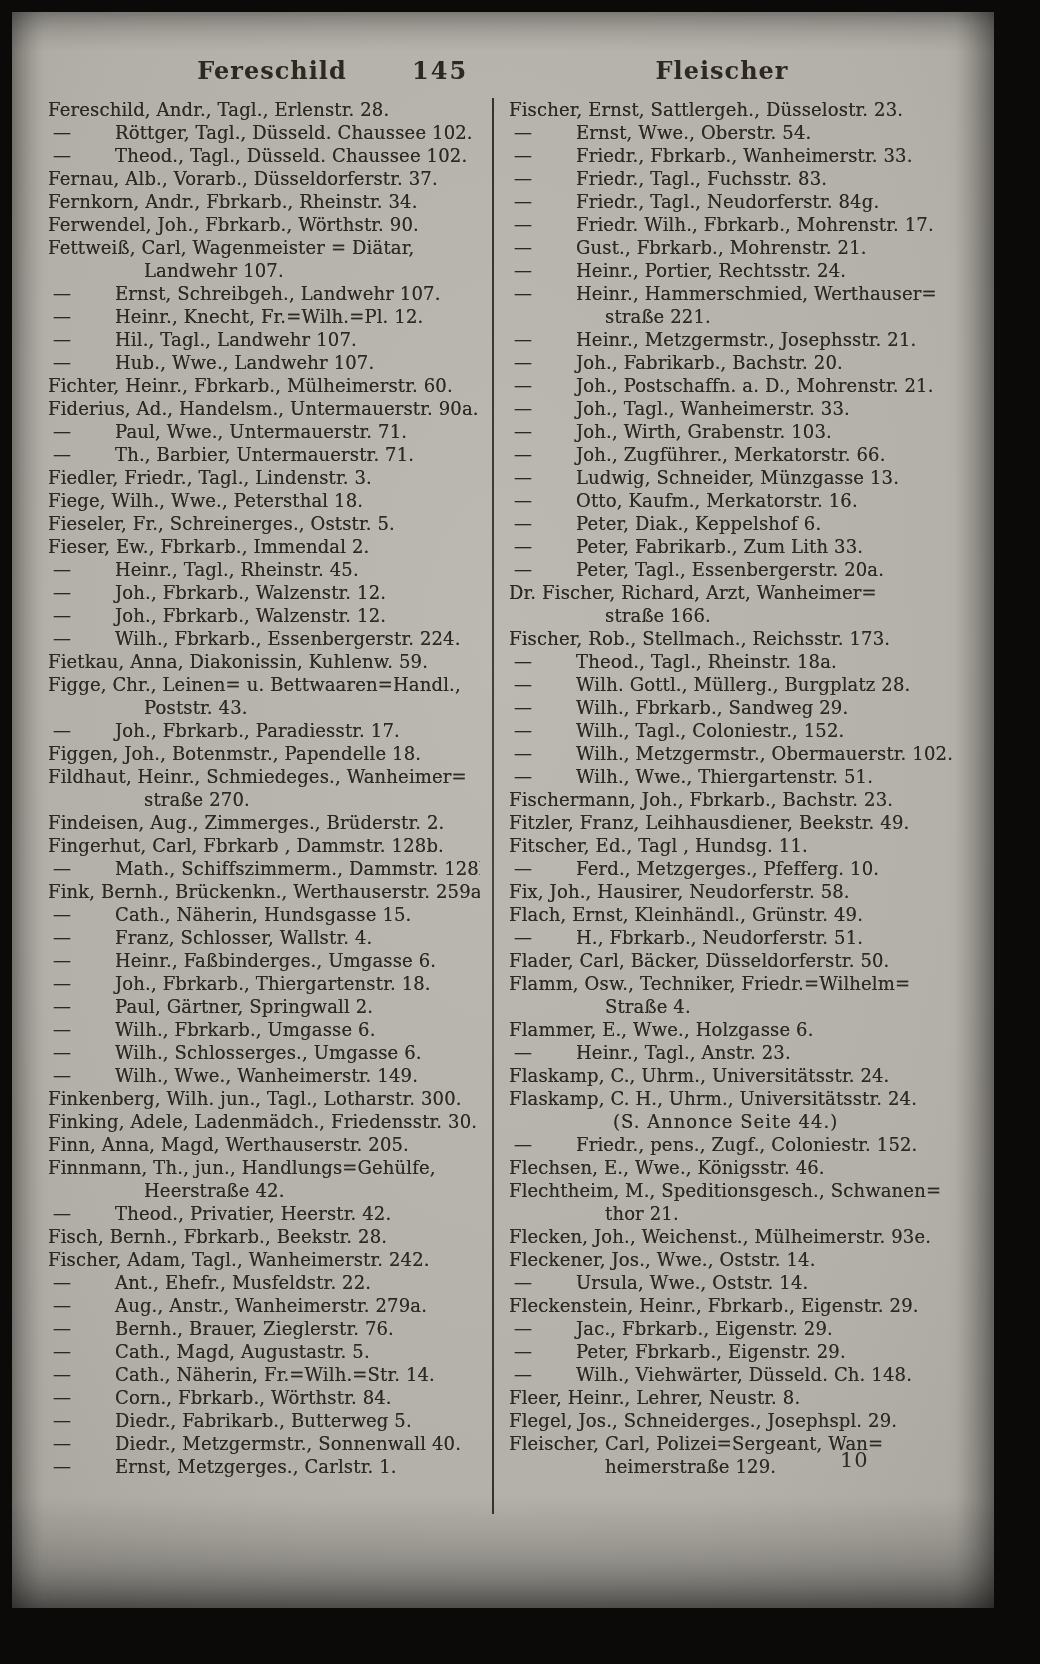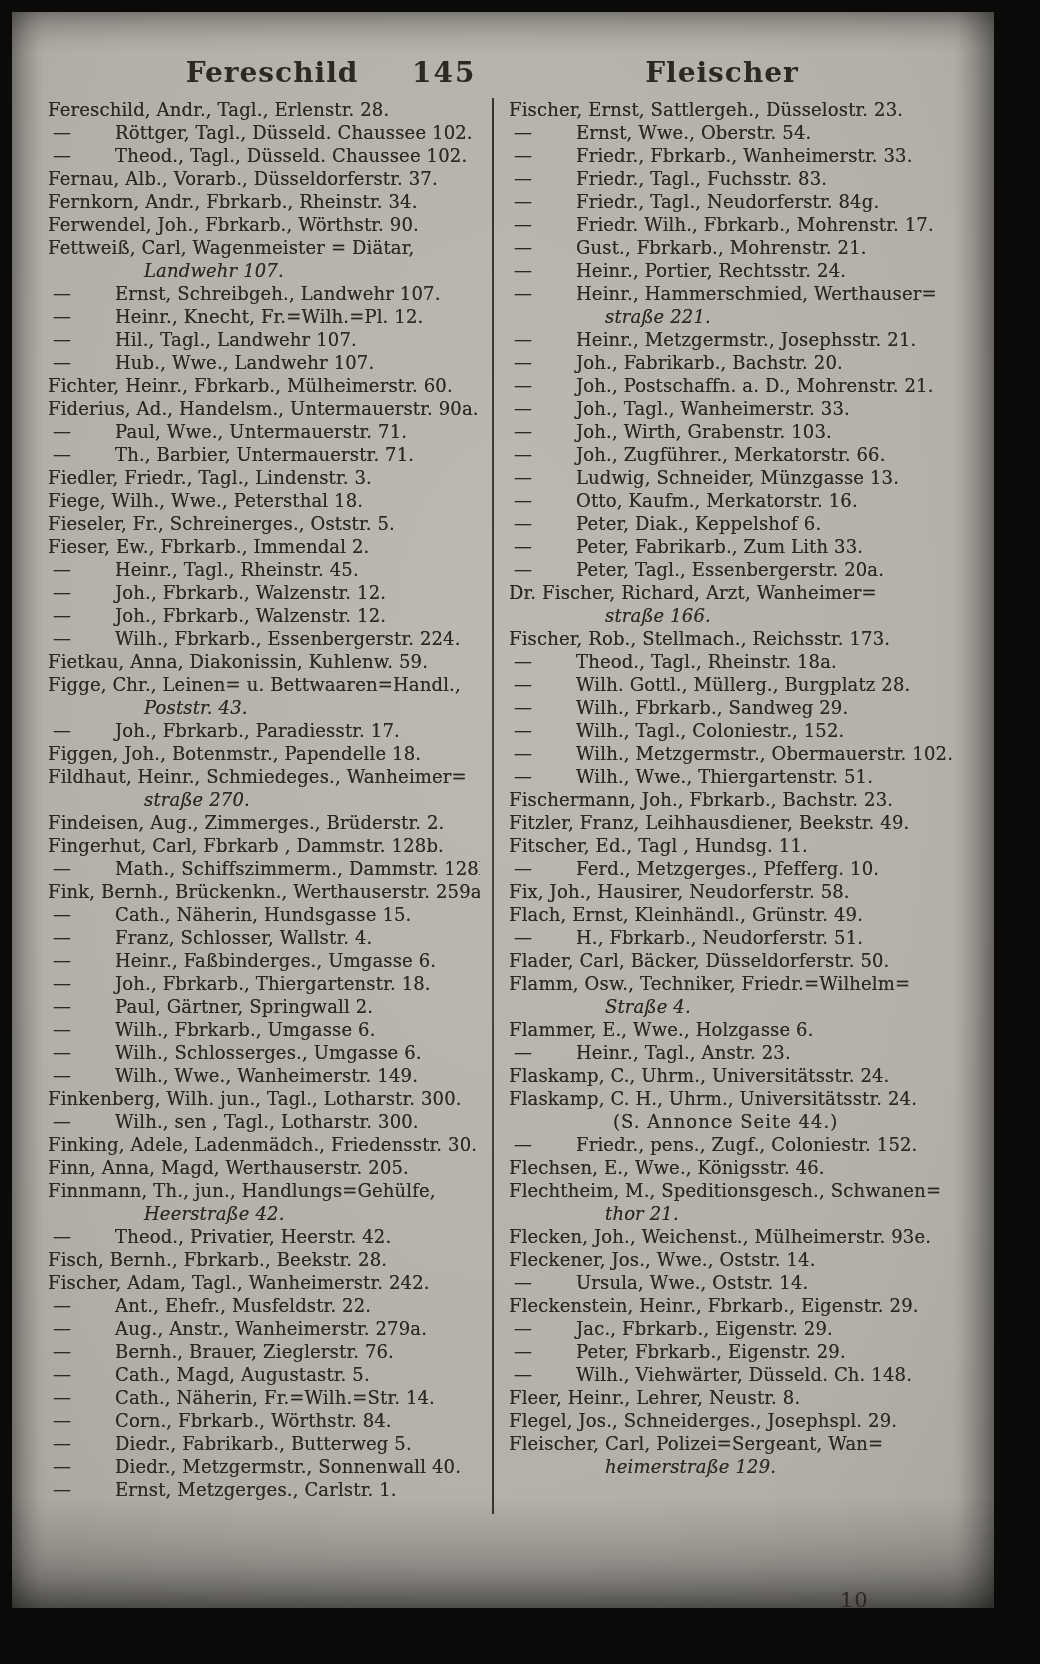--- a/index.html
+++ b/index.html
@@ -16,38 +16,38 @@
       linear-gradient(90deg, rgba(0,0,0,.16) 0%, rgba(0,0,0,0) 3%, rgba(0,0,0,0) 96%, rgba(0,0,0,.22) 100%),
       radial-gradient(ellipse at 50% 40%, #bcb9b2 0%, #b3b0a9 70%, #a8a59e 100%);
     box-shadow: inset 0 -34px 46px -24px rgba(0,0,0,.5),
                 inset -28px 0 40px -28px rgba(0,0,0,.42),
                 inset 26px 0 36px -30px rgba(0,0,0,.38),
                 inset 0 22px 30px -26px rgba(0,0,0,.32);
     color:#2d2820;
   }
   .running-header{
     position:absolute; top:44px; left:0; right:0; height:30px;
-    font-weight:bold; font-size:28px; letter-spacing:1px;
+    font-weight:bold; font-size:24px; letter-spacing:1px;
   }
   .running-header .head-left{position:absolute; left:105px; width:310px; text-align:center;}
   .running-header .head-num{position:absolute; left:400px; width:112px; text-align:left; letter-spacing:2px;}
   .running-header .head-right{position:absolute; left:555px; width:310px; text-align:center;}
   .columns{position:absolute; top:86px; left:36px; display:flex;}
   .col{width:432px;}
   .col.right-col{width:456px;}
   .divider{width:2px; height:1416px; background:linear-gradient(180deg,#35322c, #4a463f 60%, #35322c); margin-left:12px; margin-right:15px;}
   .line{
     font-size:18px; line-height:23px; white-space:nowrap; overflow:hidden;
     letter-spacing:.15px;
     text-shadow:0 0 .6px rgba(40,34,26,.65);
   }
-  .line.cont{padding-left:96px;font-style:italic;}
+  .line.cont{padding-left:96px;}
   .line.note{padding-left:104px; letter-spacing:1px;}
   .dashchar{display:inline-block; width:62px; padding-left:5px;}
-  .signature{position:absolute; top:1576px; left:828px; font-size:21px; letter-spacing:1px;}
+  .signature{position:absolute; top:1436px; left:828px; font-size:21px; letter-spacing:1px;}
 </style>
 </head>
 <body>
 
 <div class="paper">
   <div class="running-header">
     <span class="head-left">Fereschild</span>
     <span class="head-num">145</span>
     <span class="head-right">Fleischer</span>
   </div>
@@ -91,21 +91,20 @@
         <div class="line entry"><span>Fink, Bernh., Brückenkn., Werthauserstr. 259a.</span></div>
         <div class="line dash"><span class="dashchar">—</span><span>Cath., Näherin, Hundsgasse 15.</span></div>
         <div class="line dash"><span class="dashchar">—</span><span>Franz, Schlosser, Wallstr. 4.</span></div>
         <div class="line dash"><span class="dashchar">—</span><span>Heinr., Faßbinderges., Umgasse 6.</span></div>
         <div class="line dash"><span class="dashchar">—</span><span>Joh., Fbrkarb., Thiergartenstr. 18.</span></div>
         <div class="line dash"><span class="dashchar">—</span><span>Paul, Gärtner, Springwall 2.</span></div>
         <div class="line dash"><span class="dashchar">—</span><span>Wilh., Fbrkarb., Umgasse 6.</span></div>
         <div class="line dash"><span class="dashchar">—</span><span>Wilh., Schlosserges., Umgasse 6.</span></div>
         <div class="line dash"><span class="dashchar">—</span><span>Wilh., Wwe., Wanheimerstr. 149.</span></div>
         <div class="line entry"><span>Finkenberg, Wilh. jun., Tagl., Lotharstr. 300.</span></div>
-        <div class="line dash"><span class="dashchar">—</span><span>Wilh., sen , Tagl., Lotharstr. 300.</span></div>
         <div class="line entry"><span>Finking, Adele, Ladenmädch., Friedensstr. 30.</span></div>
         <div class="line entry"><span>Finn, Anna, Magd, Werthauserstr. 205.</span></div>
         <div class="line entry"><span>Finnmann, Th., jun., Handlungs=Gehülfe,</span></div>
         <div class="line cont"><span>Heerstraße 42.</span></div>
         <div class="line dash"><span class="dashchar">—</span><span>Theod., Privatier, Heerstr. 42.</span></div>
         <div class="line entry"><span>Fisch, Bernh., Fbrkarb., Beekstr. 28.</span></div>
         <div class="line entry"><span>Fischer, Adam, Tagl., Wanheimerstr. 242.</span></div>
         <div class="line dash"><span class="dashchar">—</span><span>Ant., Ehefr., Musfeldstr. 22.</span></div>
         <div class="line dash"><span class="dashchar">—</span><span>Aug., Anstr., Wanheimerstr. 279a.</span></div>
         <div class="line dash"><span class="dashchar">—</span><span>Bernh., Brauer, Zieglerstr. 76.</span></div>

